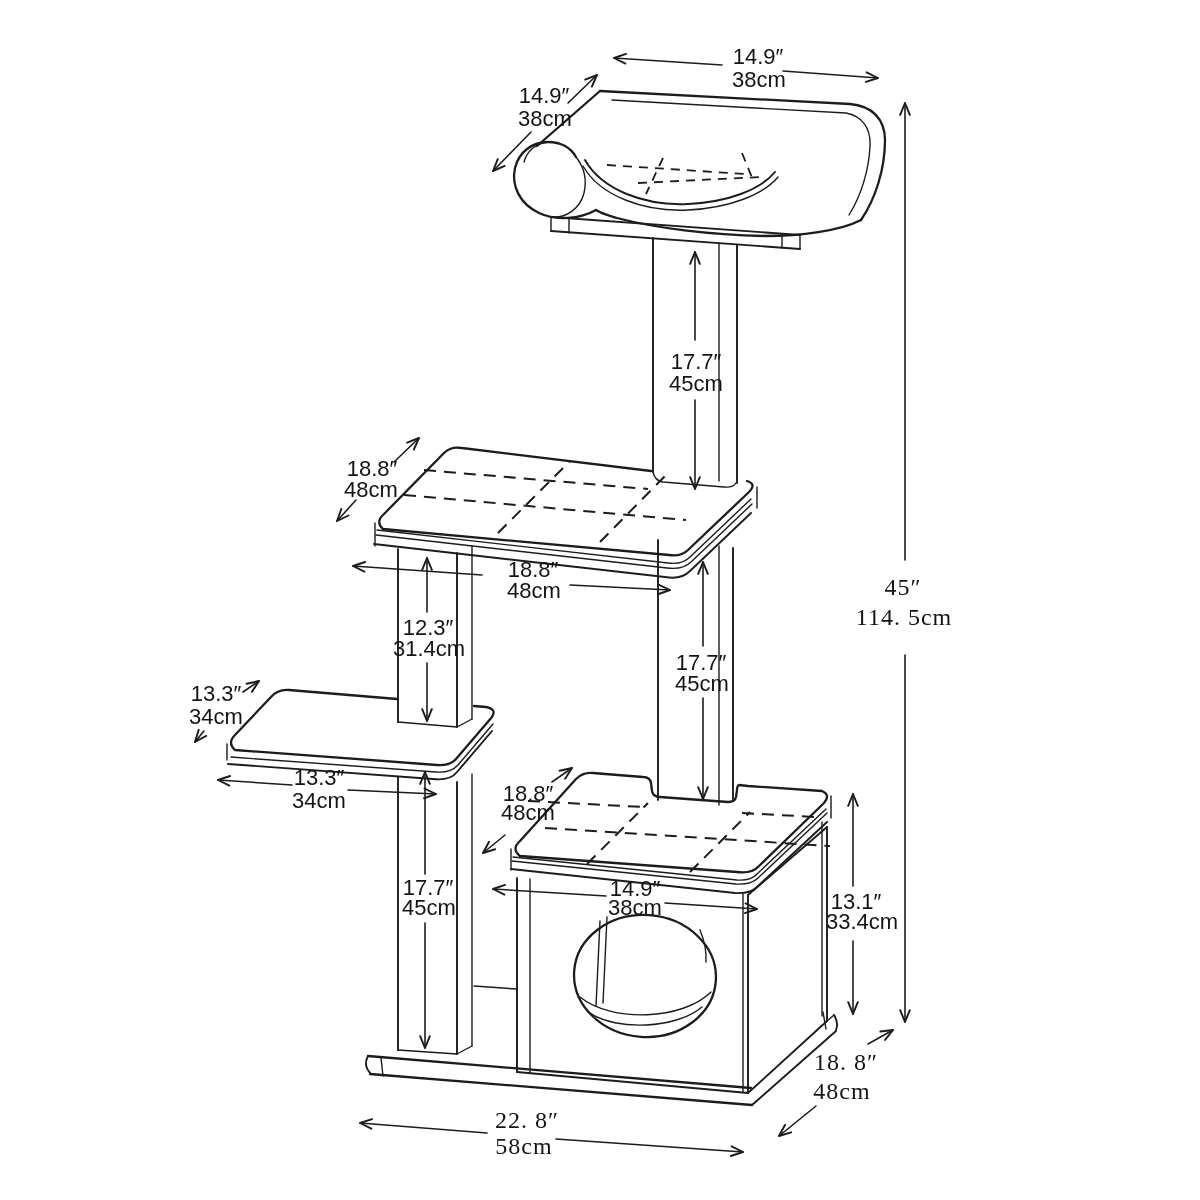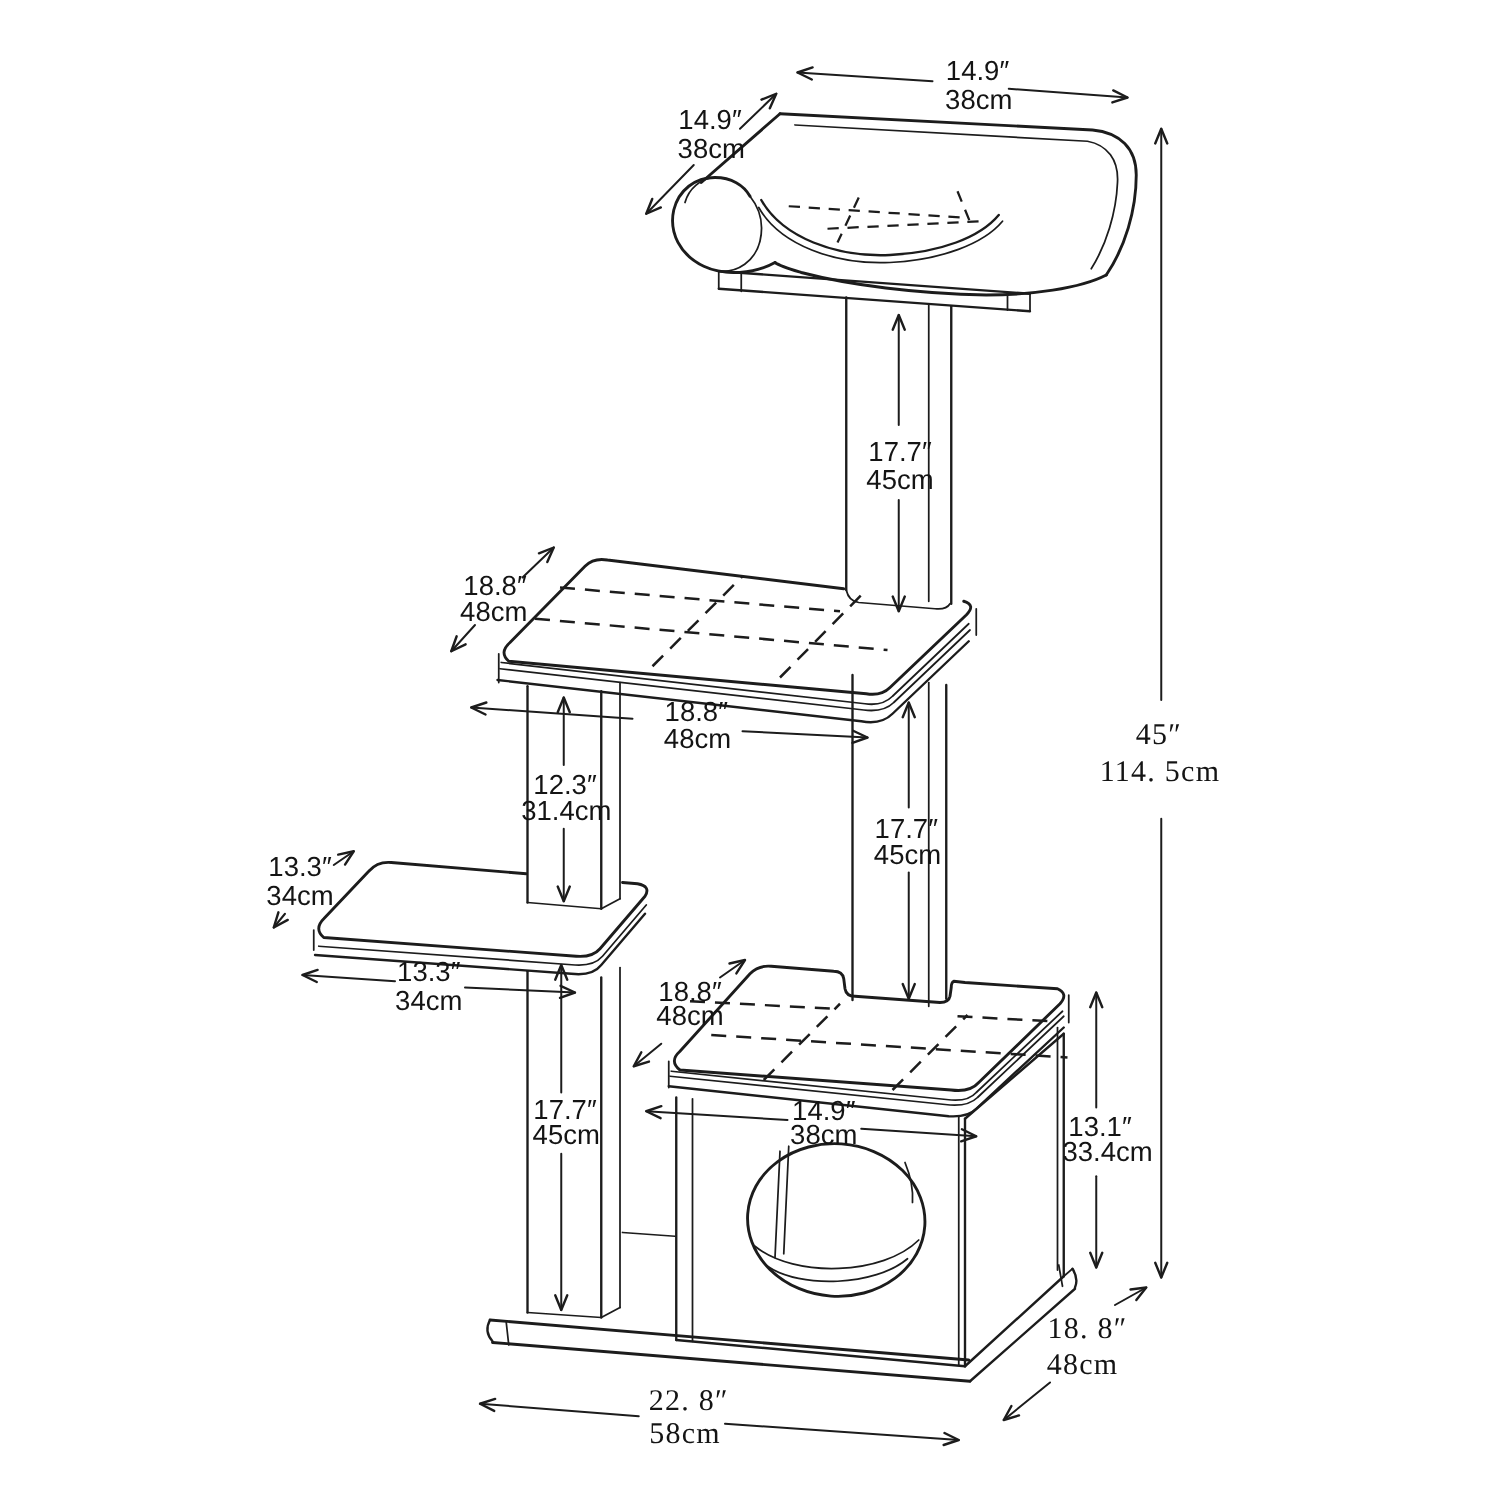--- a/index.html
+++ b/index.html
@@ -1,16 +1,16 @@
 <!DOCTYPE html>
 <html><head>
 <meta charset="utf-8">
 <style>
   html,body{margin:0;padding:0;background:#ffffff;}
-  .stage{width:1020px;height:1200px;background:#ffffff;position:relative;overflow:hidden;padding-left:24px;}
+  .stage{width:1020px;height:1200px;background:#ffffff;position:relative;overflow:hidden;}
   svg{display:block;}
   .o   {fill:none;stroke:#1c1c1c;stroke-width:2.3;stroke-linejoin:round;stroke-linecap:round;}
   .o2  {fill:none;stroke:#1c1c1c;stroke-width:1.9;stroke-linejoin:round;stroke-linecap:round;}
   .d   {fill:none;stroke:#1c1c1c;stroke-width:1.4;stroke-linejoin:round;stroke-linecap:round;}
   .dash{fill:none;stroke:#1c1c1c;stroke-width:2;stroke-dasharray:12 8;stroke-linecap:butt;}
   .dashs{fill:none;stroke:#1c1c1c;stroke-width:1.8;stroke-dasharray:9 7;stroke-linecap:butt;}
   .dim {fill:none;stroke:#1c1c1c;stroke-width:1.6;stroke-linecap:round;}
   .t-sans{font-family:"Liberation Sans","DejaVu Sans",sans-serif;font-size:22px;fill:#141414;text-anchor:middle;}
   .t-serif{font-family:"Liberation Serif","DejaVu Serif",serif;font-size:24px;fill:#141414;text-anchor:middle;letter-spacing:1px;}
 </style>

